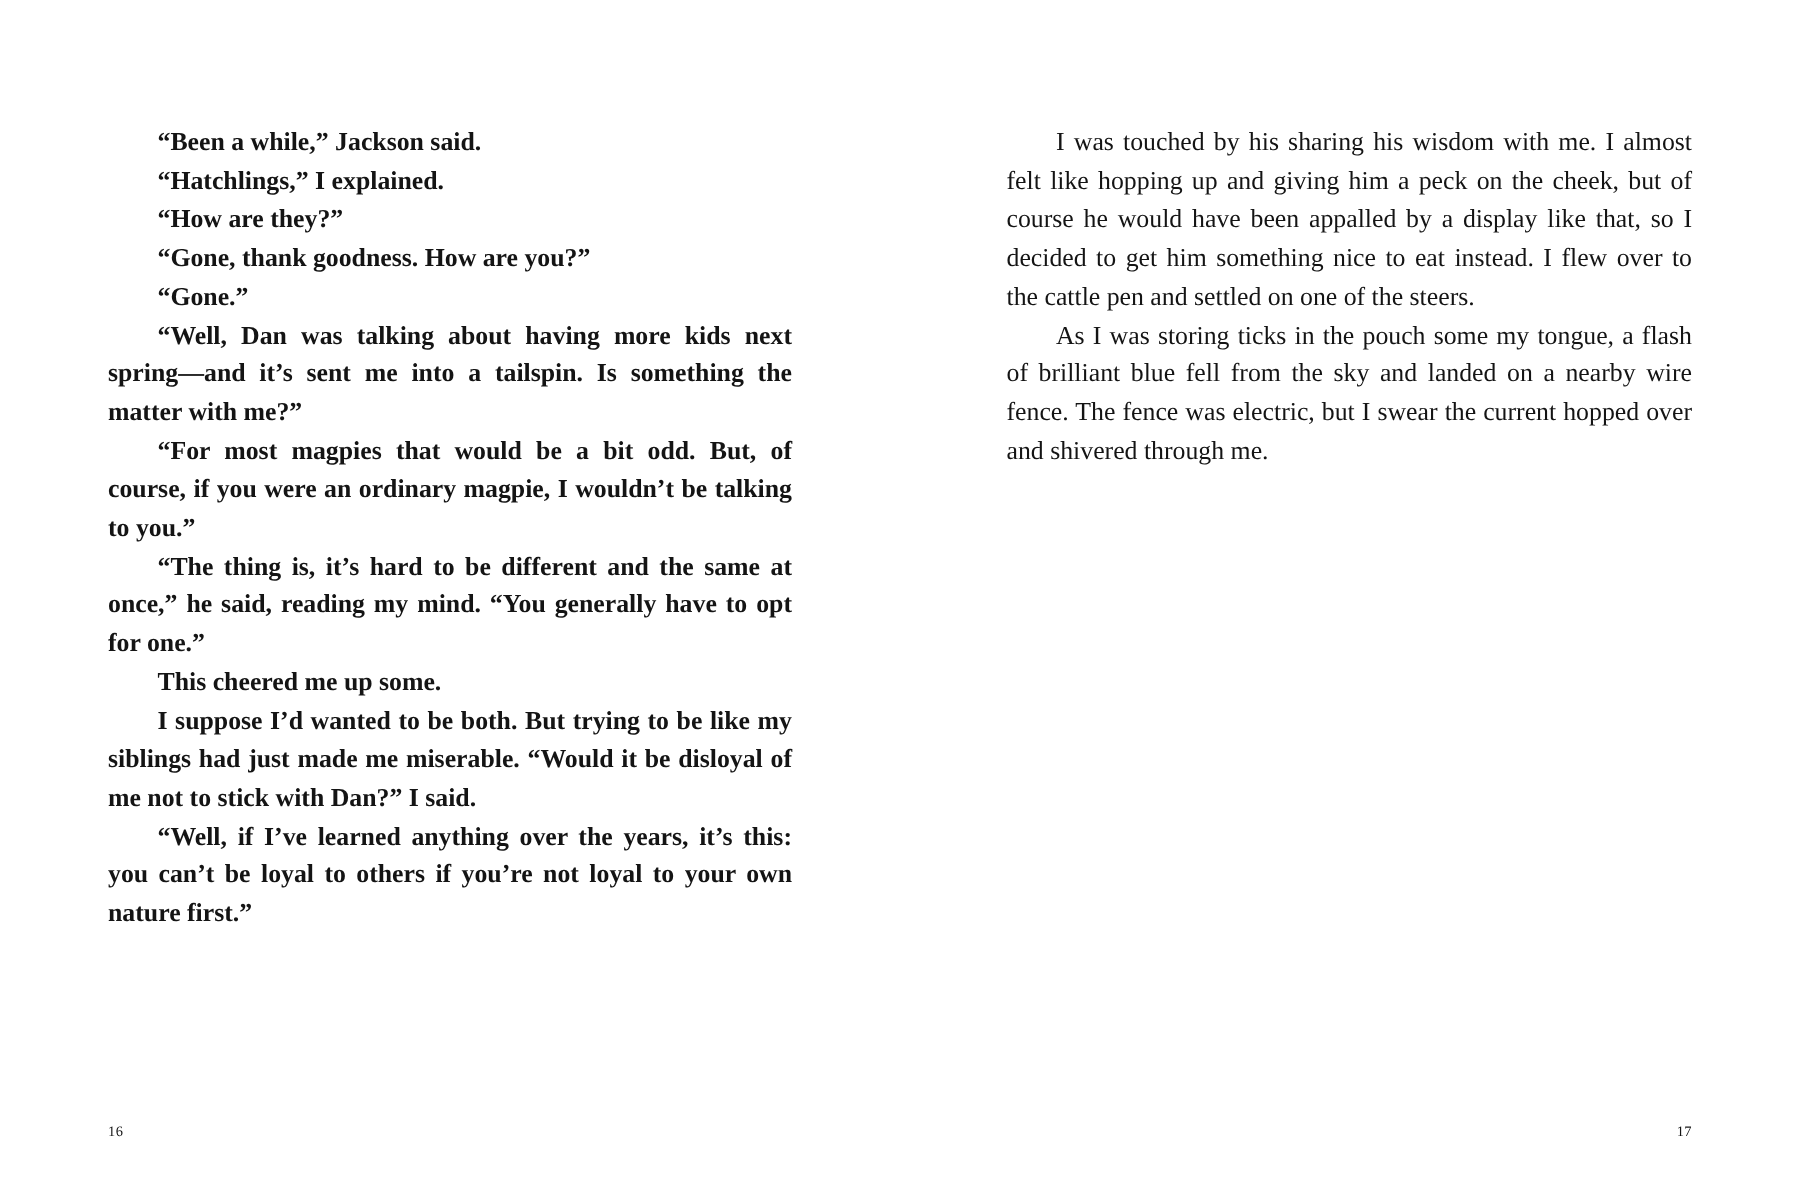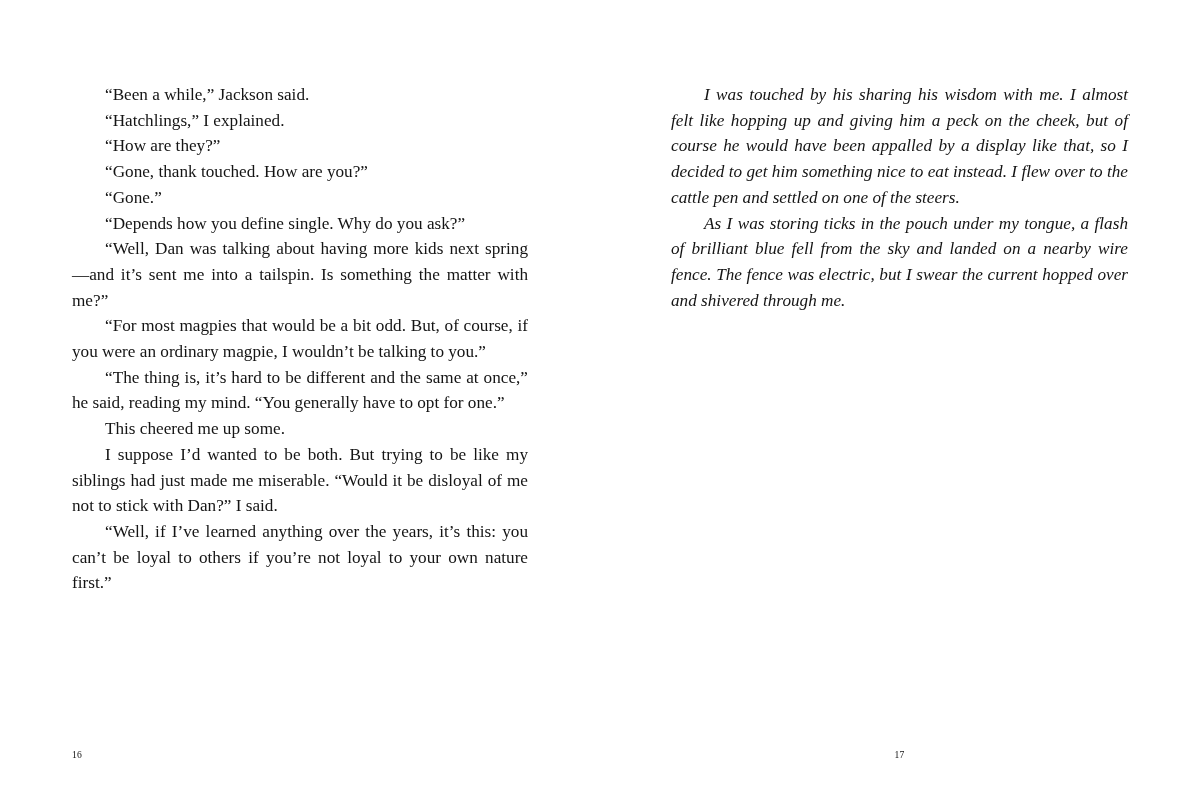--- a/index.html
+++ b/index.html
@@ -38,25 +38,25 @@
     line-height: 25.7px;
     text-align: justify;
     text-justify: inter-word;
     -webkit-hyphens: none;
     hyphens: none;
     color: #141414;
   }
   .page-left .textblock {
     left: 72px;
     width: 456px;
+    font-weight: bold;
   }
   .page-right .textblock {
     left: 71px;
     width: 457px;
-    font-style: italic;
   }
 
   .textblock p {
     margin: 0;
     text-indent: 33px;
   }
 
   
   .folio {
     position: absolute;
@@ -66,47 +66,46 @@
     letter-spacing: 0.3px;
     color: #141414;
   }
   .folio-left {
     left: 72px;
     text-align: center;
   }
   .folio-right {
     left: 71px;
     width: 457px;
-    text-align: center;
+    text-align: right;
   }
 </style>
 </head>
 <body>
 
 <div class="spread">
 
   <div class="page page-left">
     <div class="textblock">
       <p>“Been a while,” Jackson said.</p>
       <p>“Hatchlings,” I explained.</p>
       <p>“How are they?”</p>
-      <p>“Gone, thank touched. How are you?”</p>
+      <p>“Gone, thank goodness. How are you?”</p>
       <p>“Gone.”</p>
-      <p>“Depends how you define single. Why do you ask?”</p>
       <p>“Well, Dan was talking about having more kids next spring—and it’s sent me into a tailspin. Is something the matter with me?”</p>
       <p>“For most magpies that would be a bit odd. But, of course, if you were an ordinary magpie, I wouldn’t be talking to you.”</p>
       <p>“The thing is, it’s hard to be different and the same at once,” he said, reading my mind. “You generally have to opt for one.”</p>
       <p>This cheered me up some.</p>
       <p>I suppose I’d wanted to be both. But trying to be like my siblings had just made me miserable. “Would it be disloyal of me not to stick with Dan?” I said.</p>
       <p>“Well, if I’ve learned anything over the years, it’s this: you can’t be loyal to others if you’re not loyal to your own nature first.”</p>
     </div>
     <div class="folio folio-left">16</div>
   </div>
 
   <div class="page page-right">
     <div class="textblock">
       <p>I was touched by his sharing his wisdom with me. I almost felt like hopping up and giving him a peck on the cheek, but of course he would have been appalled by a display like that, so I decided to get him something nice to eat instead. I flew over to the cattle pen and settled on one of the steers.</p>
-      <p>As I was storing ticks in the pouch under my tongue, a flash of brilliant blue fell from the sky and landed on a nearby wire fence. The fence was electric, but I swear the current hopped over and shivered through me.</p>
+      <p>As I was storing ticks in the pouch some my tongue, a flash of brilliant blue fell from the sky and landed on a nearby wire fence. The fence was electric, but I swear the current hopped over and shivered through me.</p>
     </div>
     <div class="folio folio-right">17</div>
   </div>
 
 </div>
 
 </body></html>

